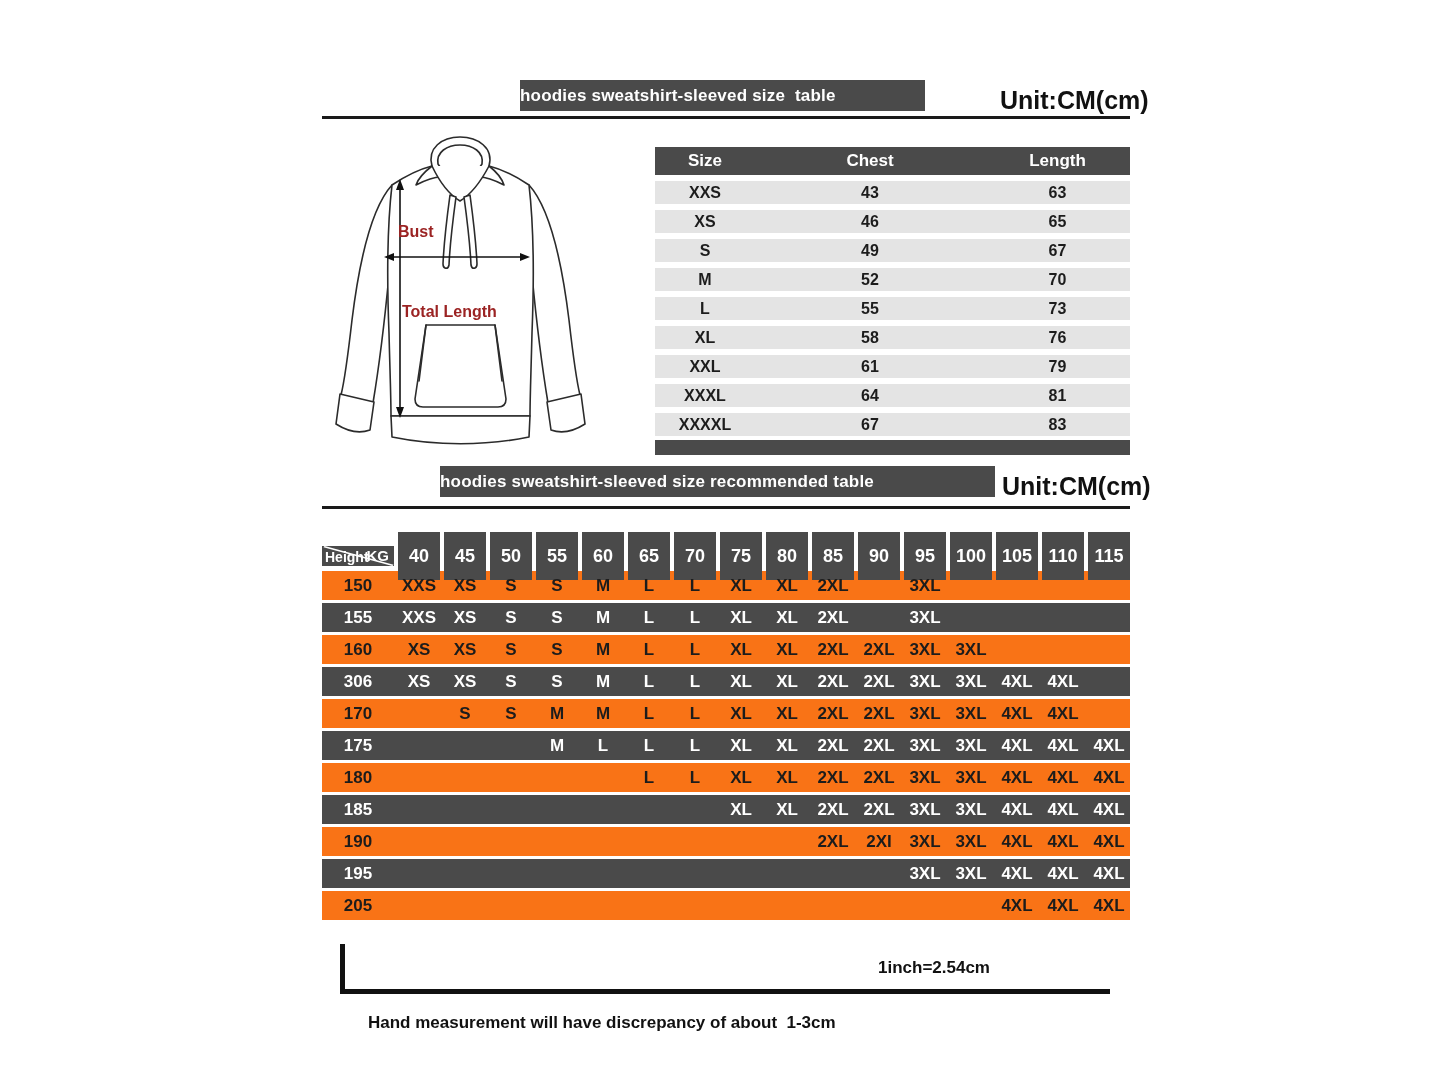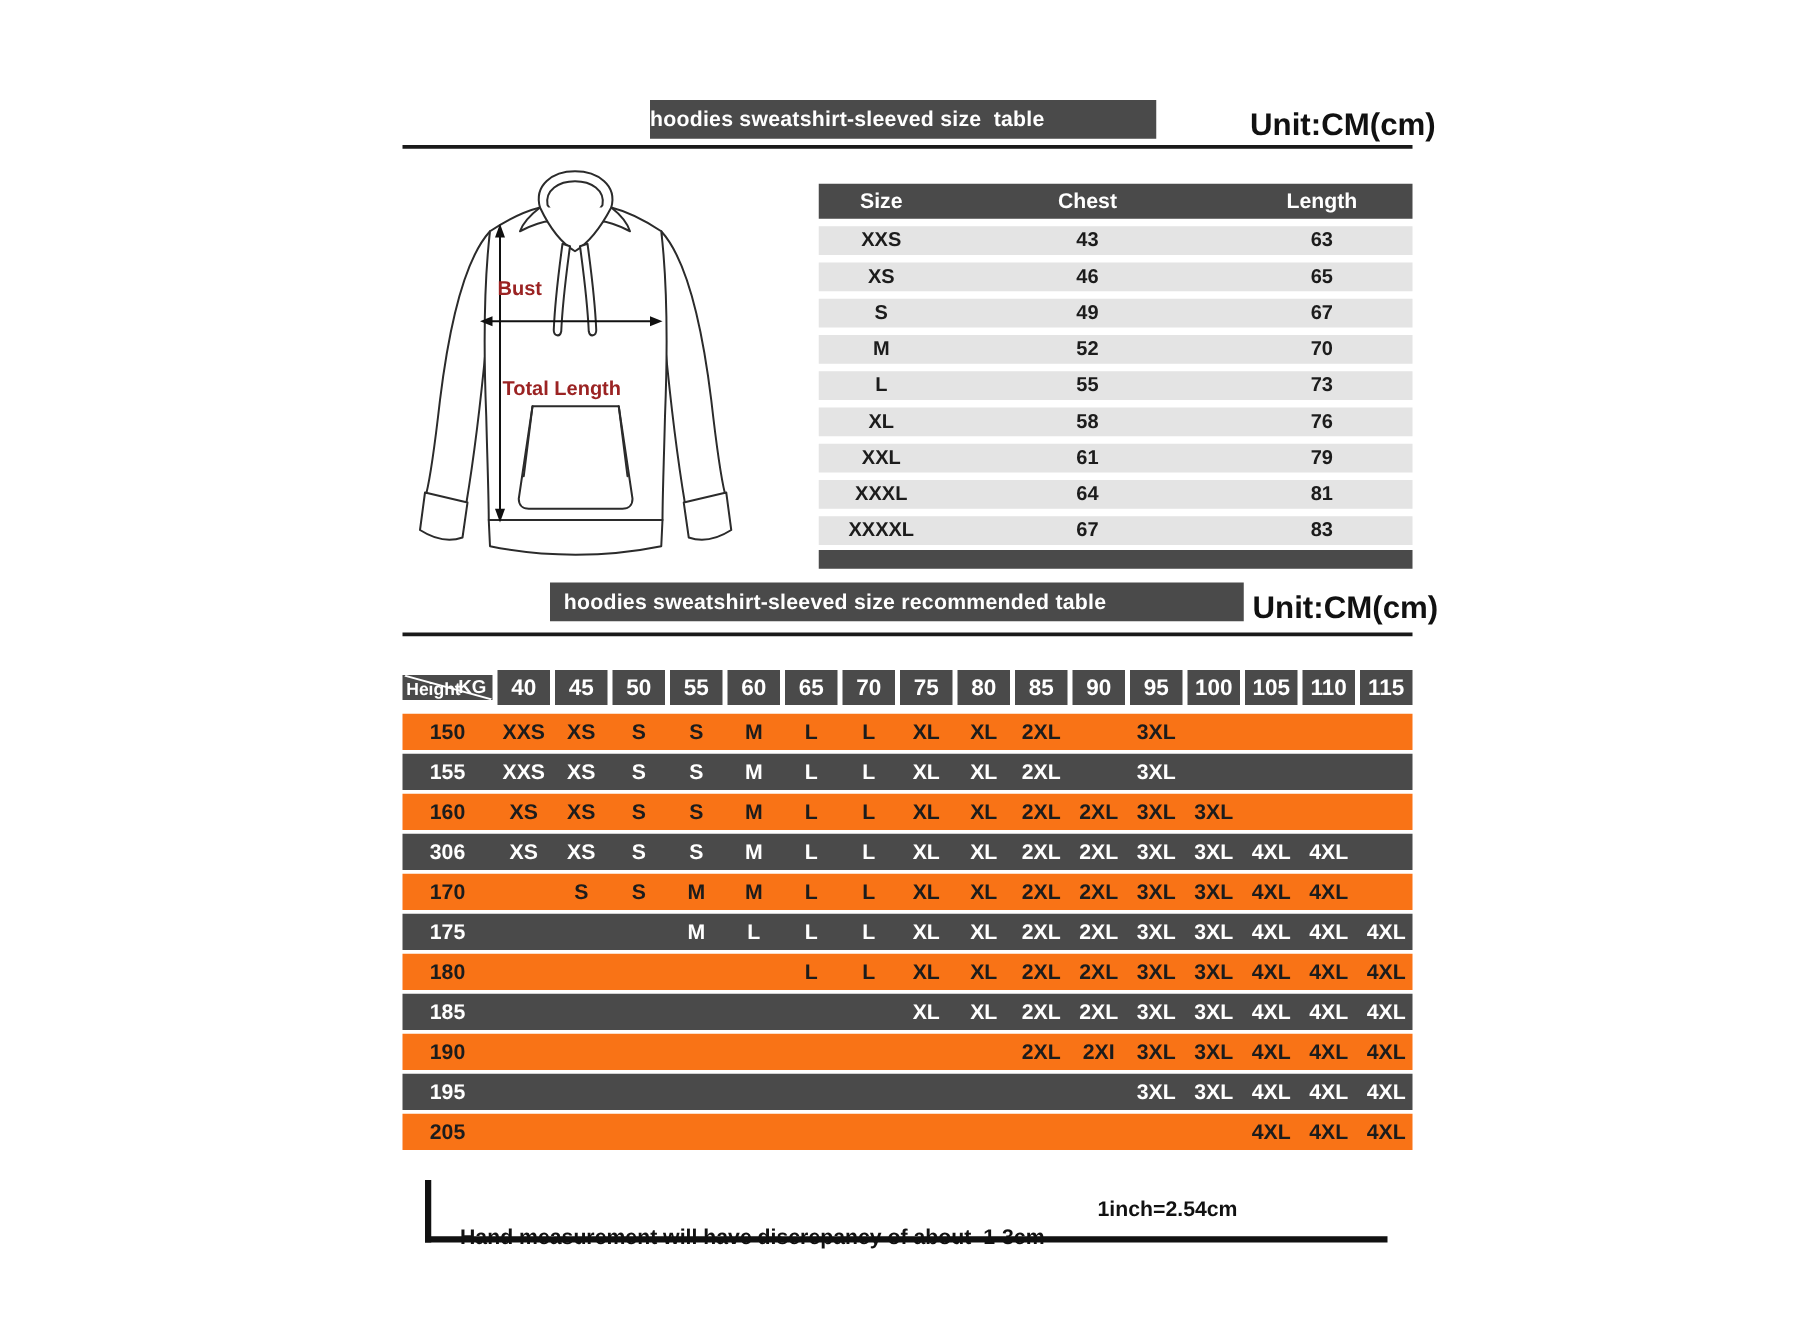--- a/index.html
+++ b/index.html
@@ -12,21 +12,21 @@
   .canvas { position:relative; width:1445px; height:1071px; background:#ffffff; overflow:hidden; }
 
   
   .titlebar {
     position:absolute; background:#4a4a4a; color:#fff;
     font-weight:bold; font-size:17px; white-space:pre;
     display:flex; align-items:center; justify-content:flex-start;
     letter-spacing:.2px;
   }
   #titlebar1 { left:520px; top:80px;  width:405px; height:31px; }
-  #titlebar2 { left:440px; top:466px; width:555px; height:31px;padding-left:11px; }
+  #titlebar2 { left:440px; top:466px; width:555px; height:31px; }
   .unit { position:absolute; font-weight:bold; font-size:25px; color:#111; white-space:pre; }
   #unit1 { left:1000px; top:86px; }
   #unit2 { left:1002px; top:472px; }
   .hline { position:absolute; left:322px; width:808px; height:3px; background:#1a1a1a; }
   #hline1 { top:116px; }
   #hline2 { top:506px; }
 
   
   #hoodie { position:absolute; left:328px; top:133px; width:265px; height:325px; }
   .diagram-label { position:absolute; color:#9b2323; font-weight:bold; font-size:16px; white-space:pre; }
@@ -45,37 +45,37 @@
 
   
   #rec-table { position:absolute; left:322px; top:532px; width:808px; }
   .rt-header, .rt-row {
     display:grid; grid-template-columns:72px repeat(16, 1fr); column-gap:4px;
     align-items:center;
   }
   .rt-header { height:36px; margin-bottom:3px; }
   .rt-hcell {
     background:#4a4a4a; color:#fff; font-weight:bold; font-size:18px;
-    height:28px; display:flex; align-items:center; justify-content:center;
+    height:48px; display:flex; align-items:center; justify-content:center;
   }
   .rt-corner { background:#4a4a4a; position:relative; height:20px; }
   .rt-corner svg { position:absolute; left:0; top:0; width:100%; height:100%; }
   .rt-corner .kg     { position:absolute; top:1px;  right:5px; color:#fff; font-weight:bold; font-size:15px; }
   .rt-corner .height { position:absolute; bottom:1px; left:3px; color:#fff; font-weight:bold; font-size:14px; }
   .rt-row { height:29px; margin-bottom:3px; text-align:center; font-weight:bold; font-size:17px; }
   .rt-row.light { background:#f97316; color:#1c1c1c; }
   .rt-row.dark  { background:#4a4a4a; color:#ffffff; }
   .rt-cell { white-space:nowrap; overflow:visible; }
   .rt-label { white-space:nowrap; }
 
   
   #footer-vbar { position:absolute; left:340px; top:944px; width:5px;  height:50px; background:#111; }
   #footer-hbar { position:absolute; left:340px; top:989px; width:770px; height:5px; background:#111; }
   .footer-text { position:absolute; font-weight:bold; font-size:17px; color:#111; white-space:pre; }
-  #footer-note { left:368px; top:980px; }
+  #footer-note { left:368px; top:1013px; }
   #footer-conv { left:878px; top:958px; }
 </style>
 </head>
 <body>
 
 <div class="canvas">
 
   <div class="titlebar" id="titlebar1">
     <span>hoodies sweatshirt-sleeved size  table</span>
   </div>

